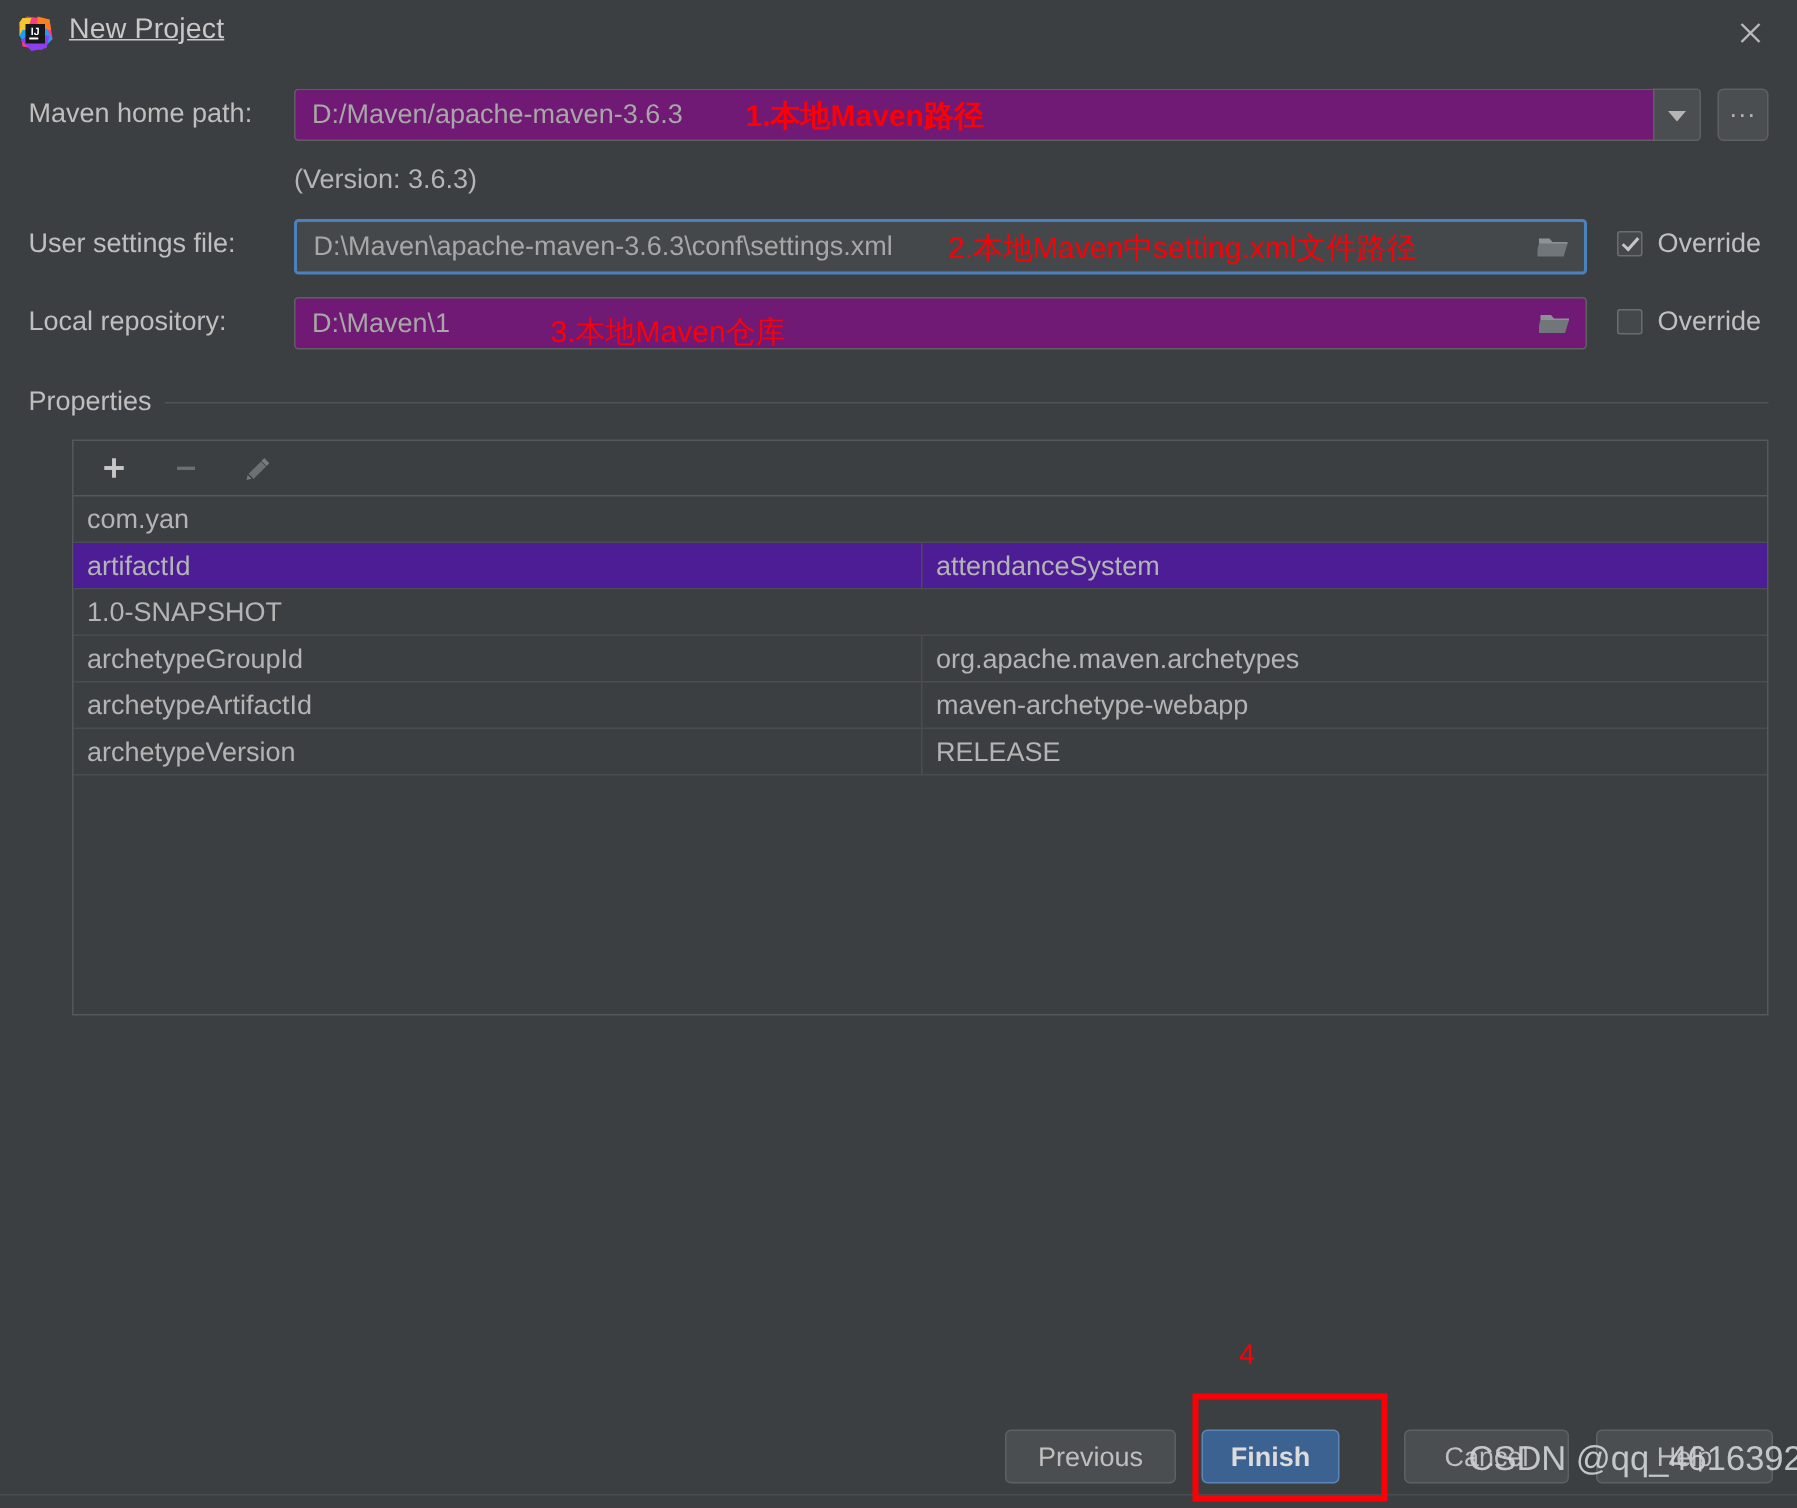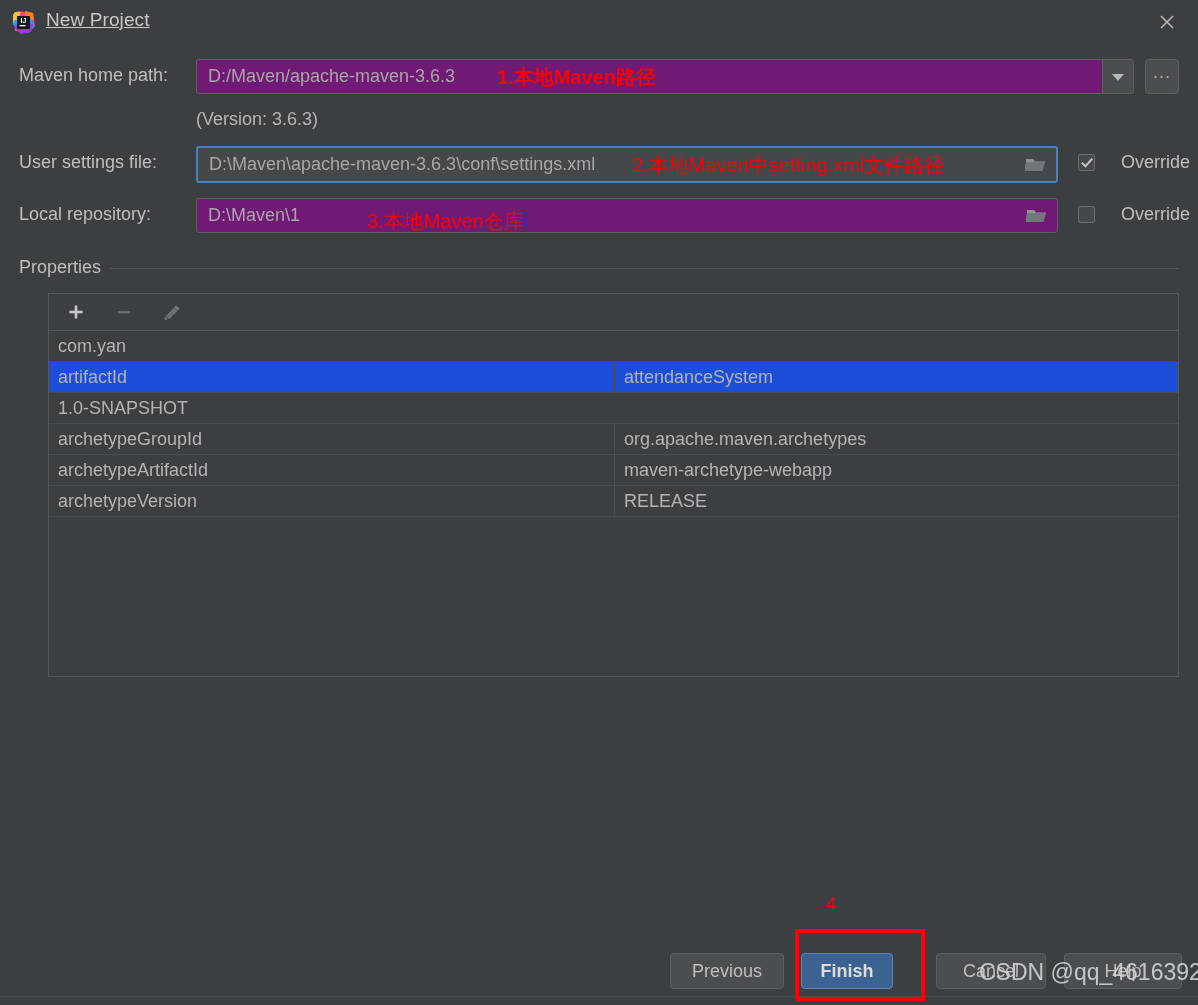--- a/index.html
+++ b/index.html
@@ -129,21 +129,20 @@
     transform: translateY(-50%);
     width: 28px; height: 24px;
     display: flex; align-items: center; justify-content: center;
     cursor: pointer;
   }
 
   .override-wrap {
     position: absolute;
     display: flex; align-items: center;
     cursor: pointer;
-    gap: 16px;
   }
   #override-settings { left: 1078px; top: 152px; }
   #override-repo { left: 1078px; top: 204px; }
   .cbox {
     width: 17px; height: 17px;
     border: 1px solid #6b6e70;
     border-radius: 2px;
     background: #45484a;
     box-sizing: border-box;
     position: relative;
@@ -202,21 +201,21 @@
     width: 30px; height: 26px;
     display: flex; align-items: center; justify-content: center;
     cursor: pointer;
   }
   .props-row {
     display: flex;
     height: 31px;
     border-bottom: 1px solid #4a4d4f;
     box-sizing: border-box;
   }
-  .props-row.alt { background: #1d4ed8; }
+  .props-row.alt { background: #4c1d95; }
   .props-row .cell-key {
     width: 566px;
     box-sizing: border-box;
     padding-left: 9px;
     display: flex; align-items: center;
     font-size: 18px;
     color: #b4b4b4;
     border-right: 1px solid #4a4d4f;
   }
   .props-row .cell-val {

